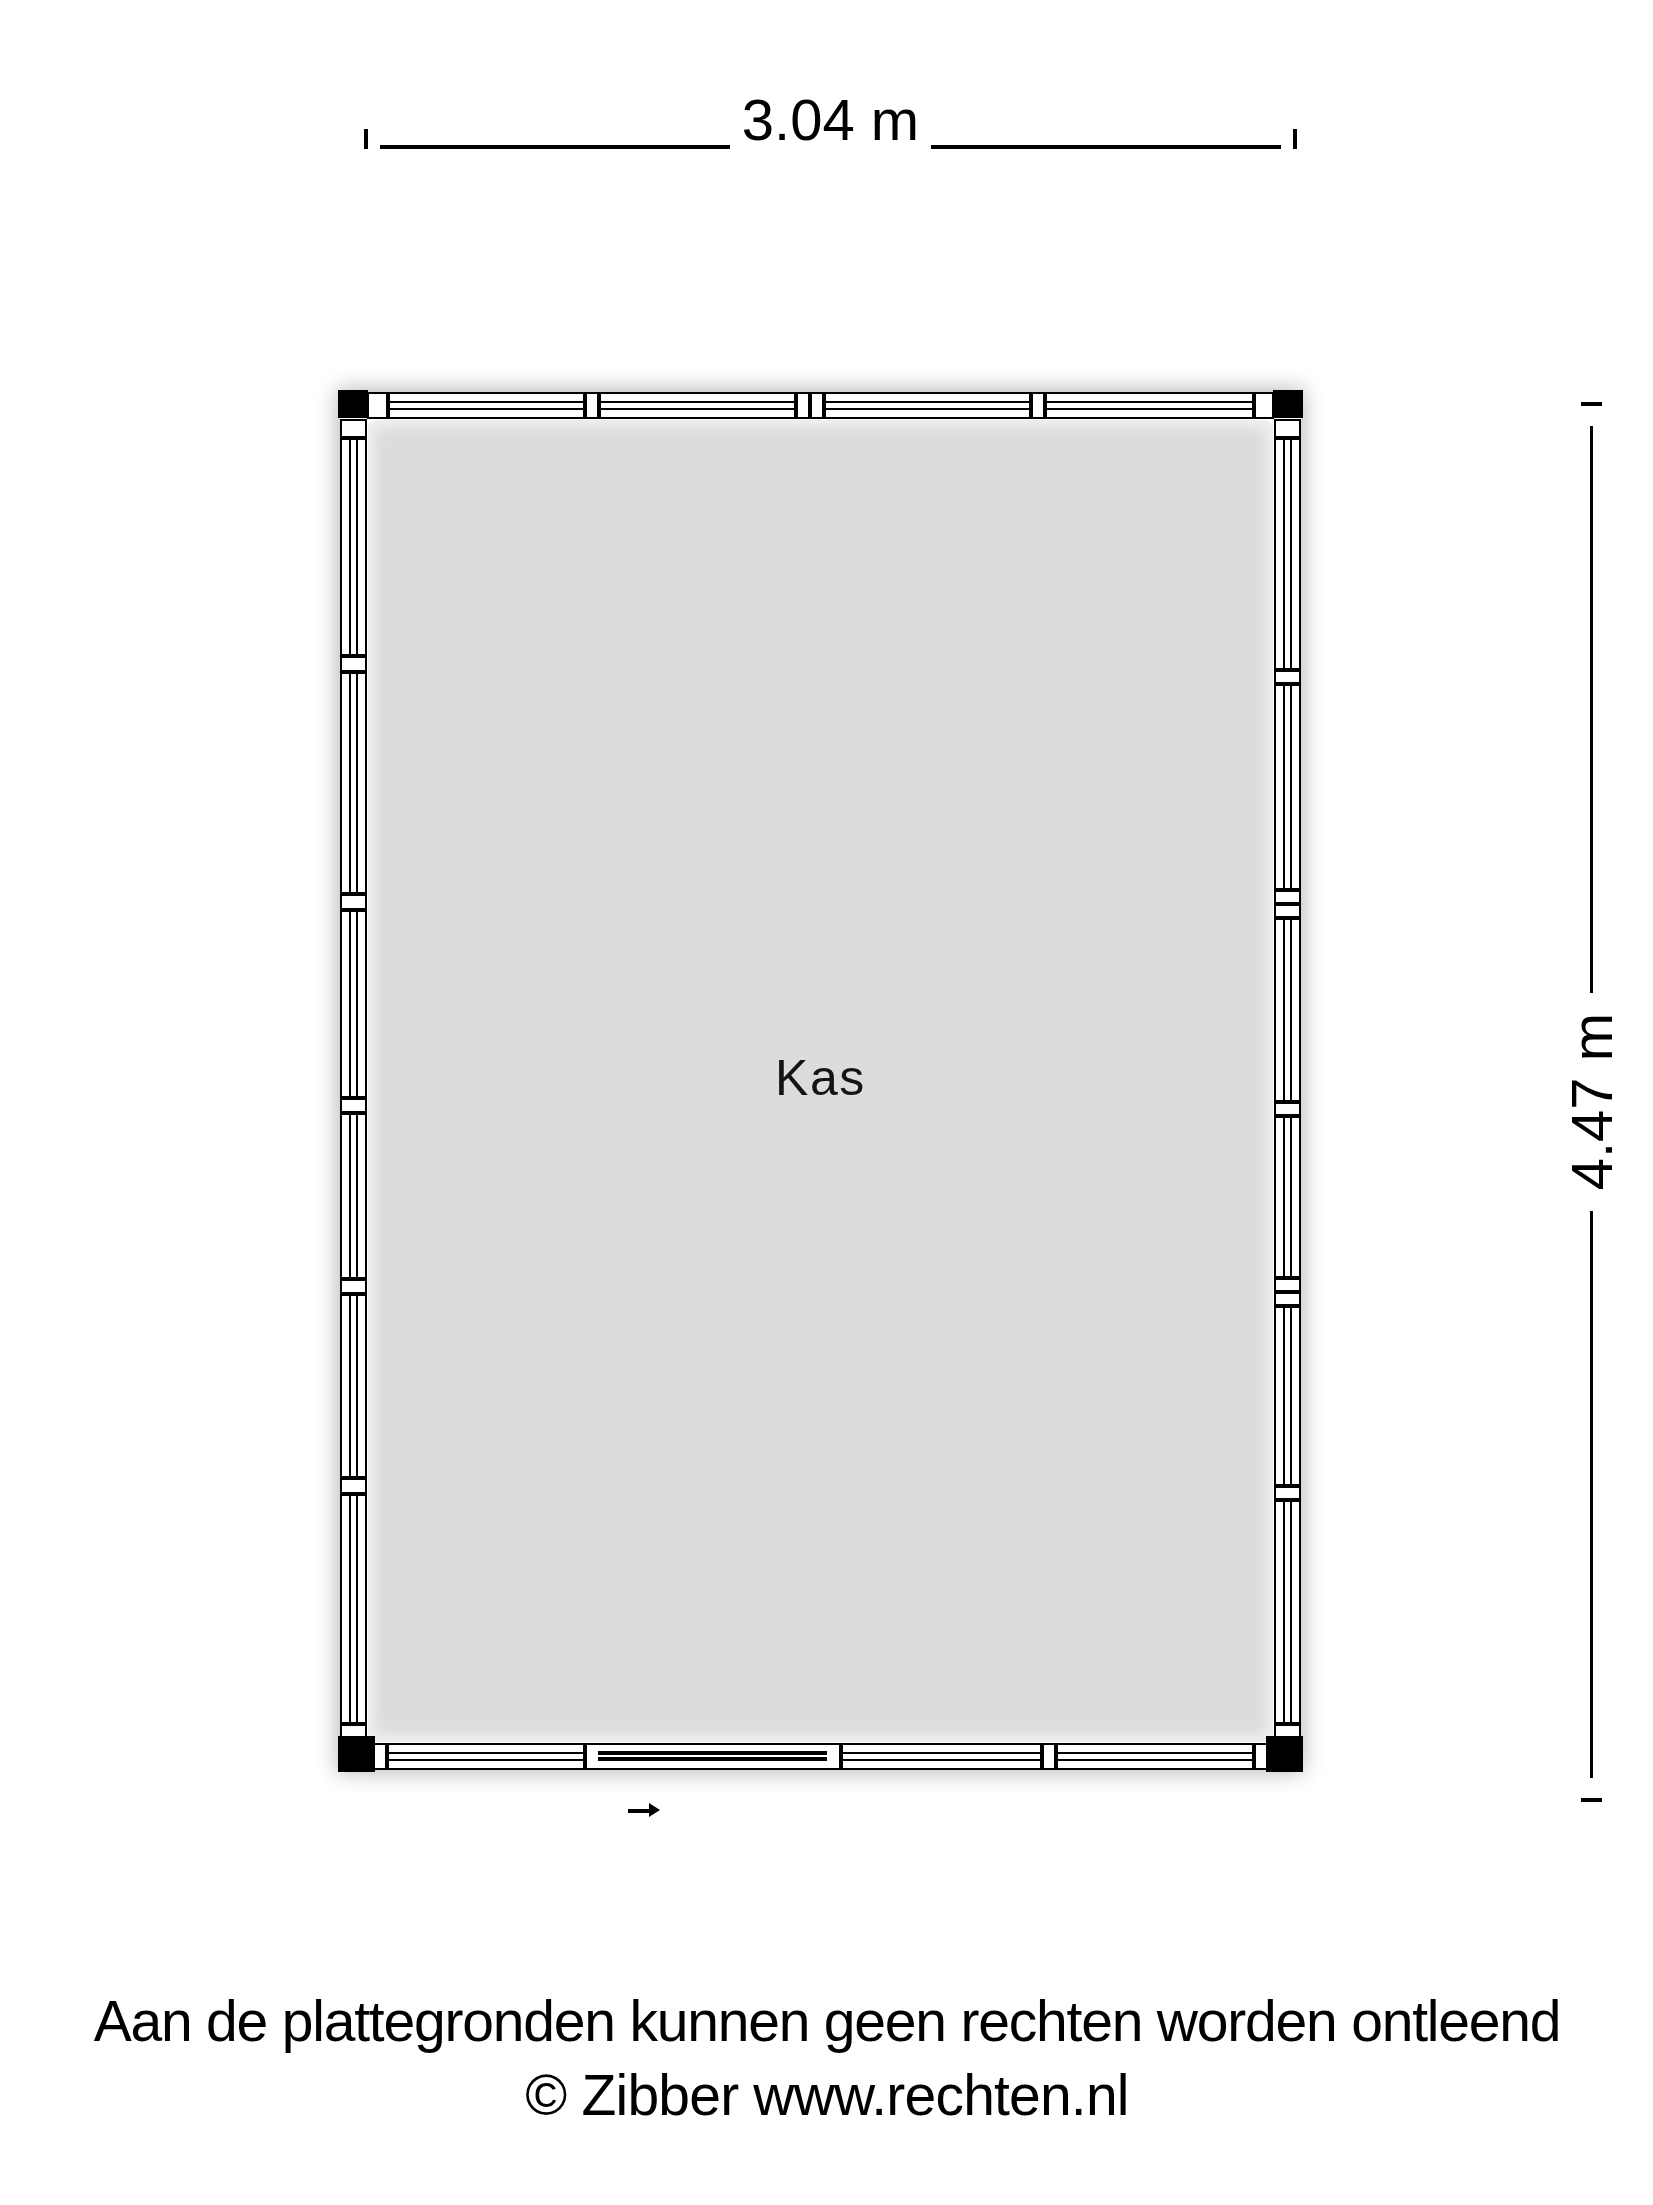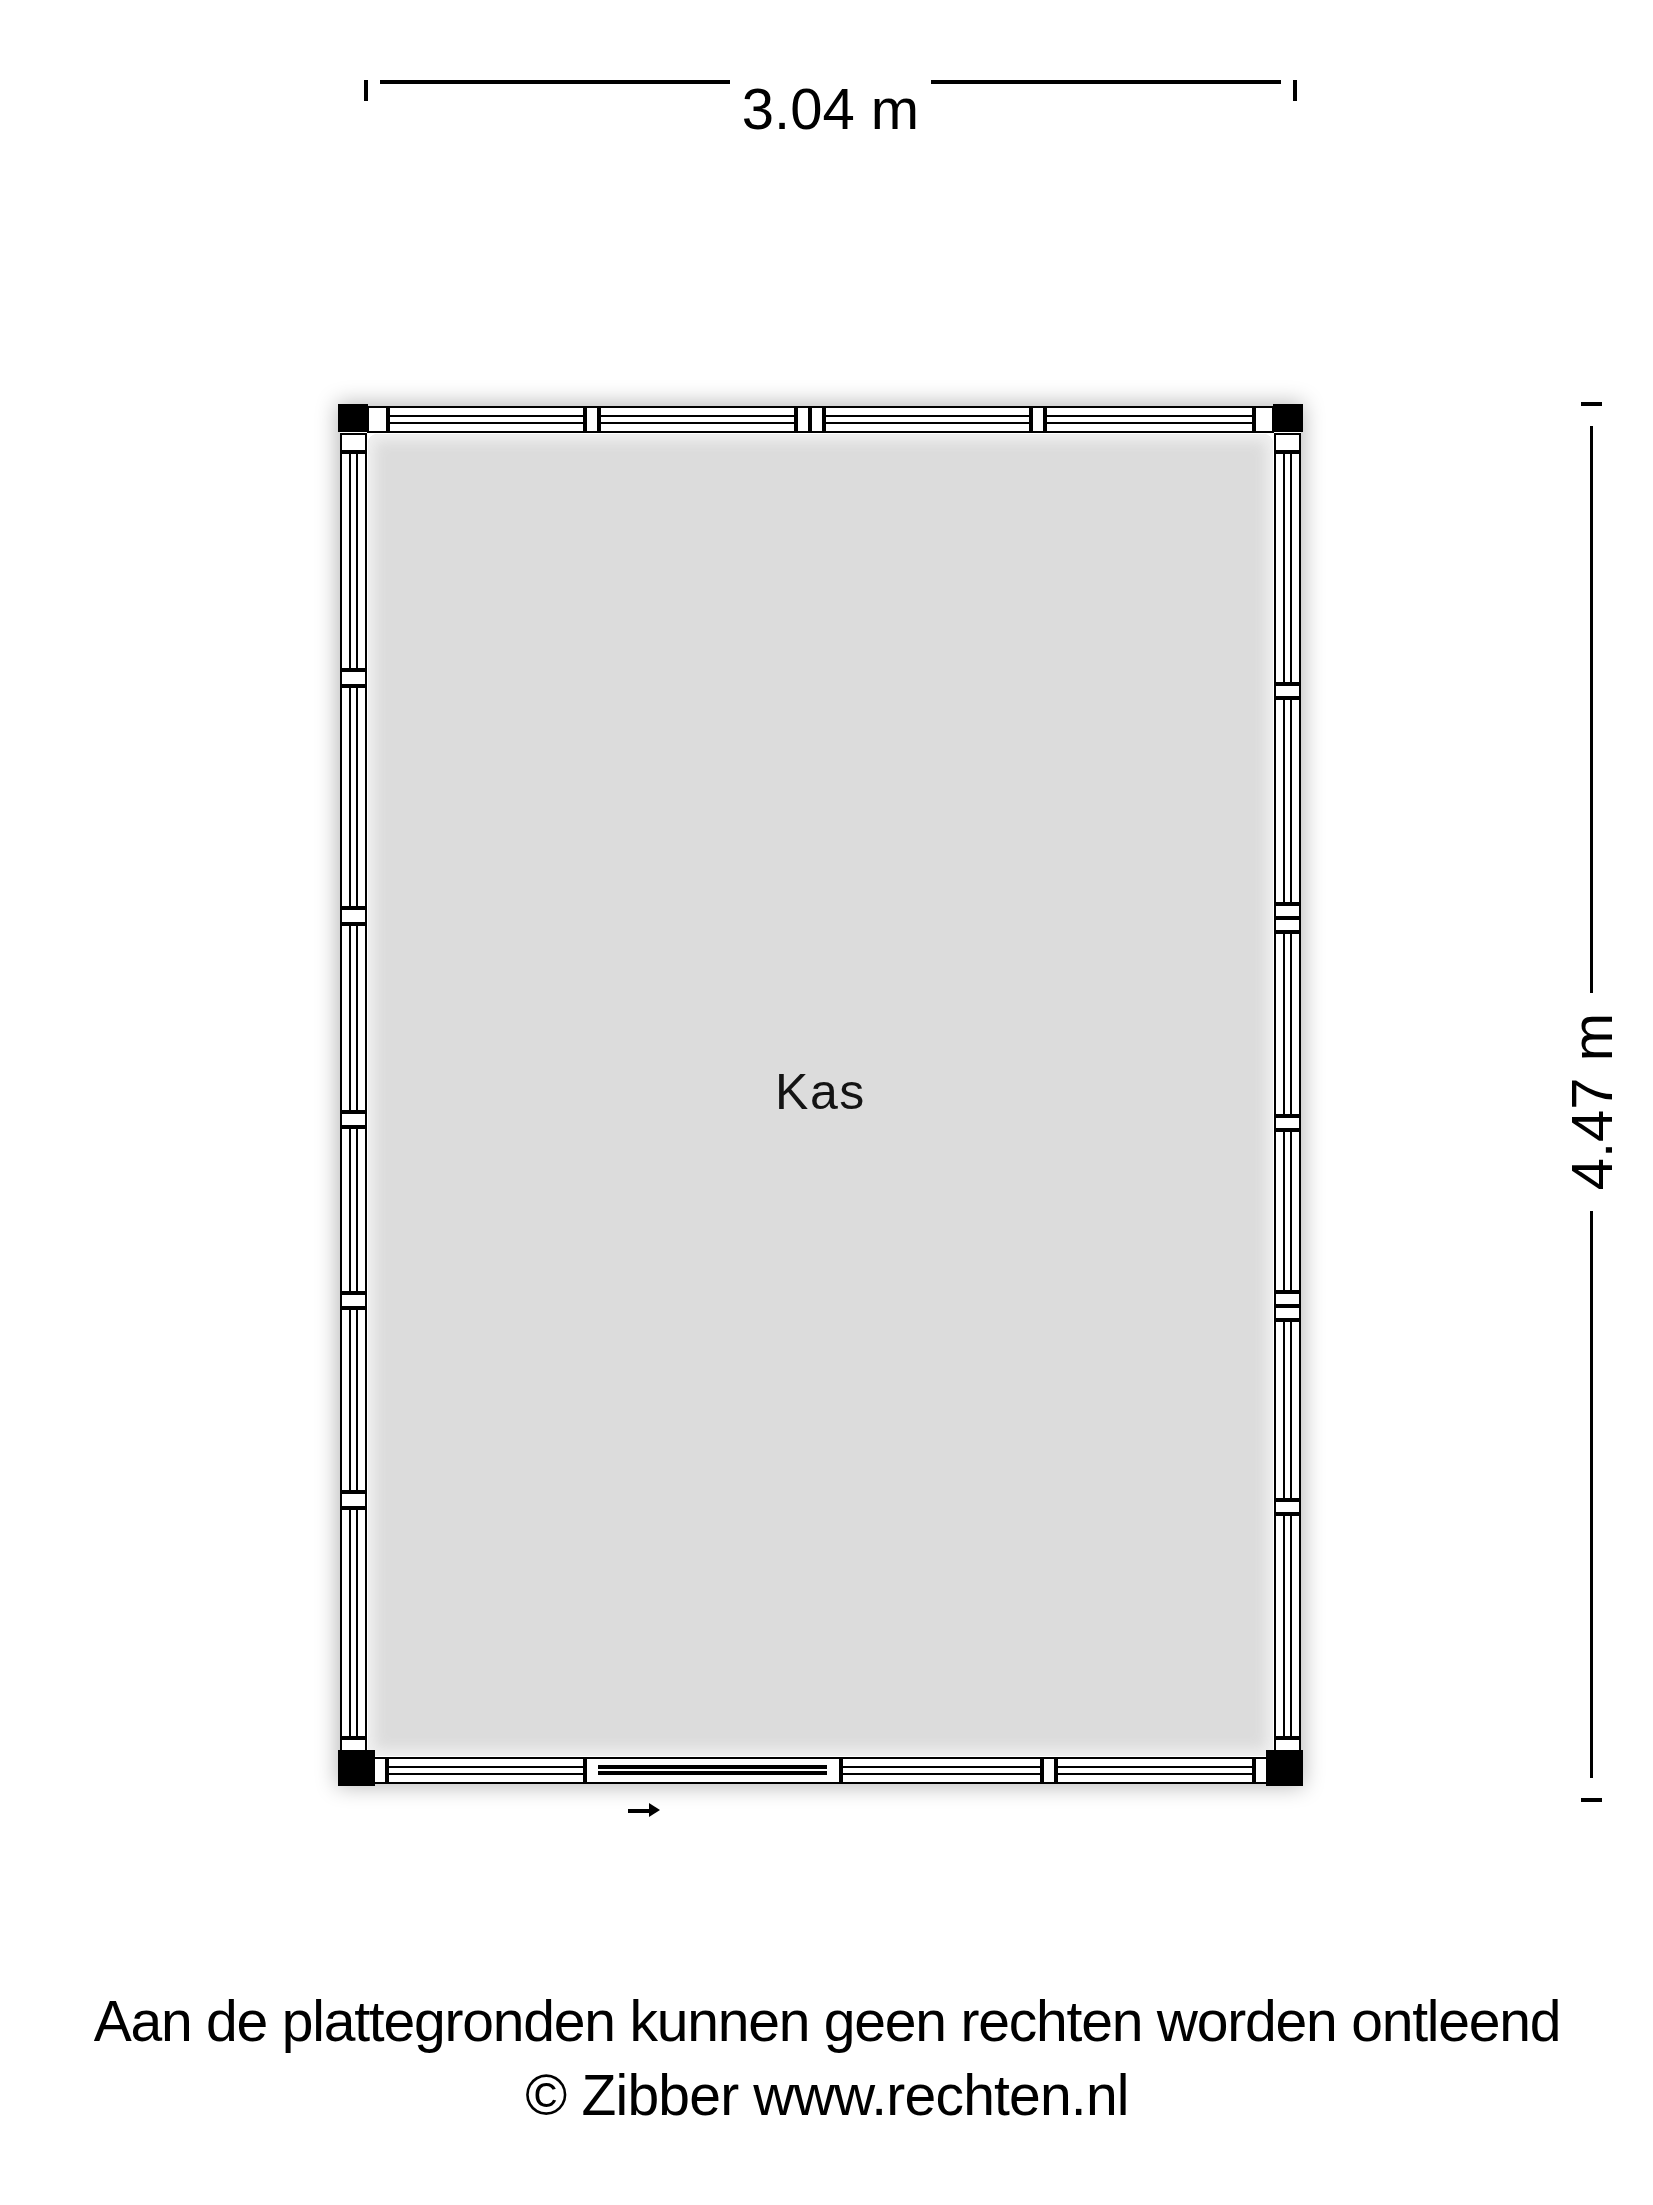--- a/index.html
+++ b/index.html
@@ -14,40 +14,40 @@
     width:1654px;height:2205px;
     background:var(--page_background);
     font-family:"Liberation Sans", sans-serif;
     color:var(--line);
     overflow:hidden;
   }
 
   
   .dim-h{
     position:absolute;left:364px;top:80px;width:933px;height:69px;
-    display:flex;align-items:flex-start;gap:12px;
+    display:flex;align-items:flex-end;gap:12px;
   }
   .dim-h .tick{flex:0 0 3.9px;height:20.5px;background:var(--line);}
   .dim-h .dline{flex:1 1 0;height:3.9px;background:var(--line);}
   .dim-label{
     font-size:58px;line-height:1;white-space:nowrap;letter-spacing:0px;
   }
   .dim-v{
     position:absolute;left:1560px;top:402px;width:63px;height:1400px;
     display:flex;flex-direction:column;align-items:center;gap:20.5px;
   }
   .dim-v .tick{flex:0 0 3.9px;width:20.5px;background:var(--line);}
   .dim-v .dline{flex:1 1 0;width:3.9px;background:var(--line);}
   .dim-v .dim-label{
     writing-mode:vertical-rl;transform:rotate(180deg);
   }
 
   
   .plan{
-    position:absolute;left:340px;top:406px;width:961px;height:1378px;
+    position:absolute;left:340px;top:392px;width:961px;height:1378px;
     box-shadow:0 0 20.5px 3.2px rgba(0,0,0,0.28);
     background:var(--wall);
   }
   .floor{
     position:absolute;left:28px;top:28px;right:28px;bottom:28px;
     background:var(--floor);
     border-radius:9.5px;
     box-shadow:inset 0 0 14px 6.3px #f2f2f2;
   }
   .wall{position:absolute;display:flex;}

